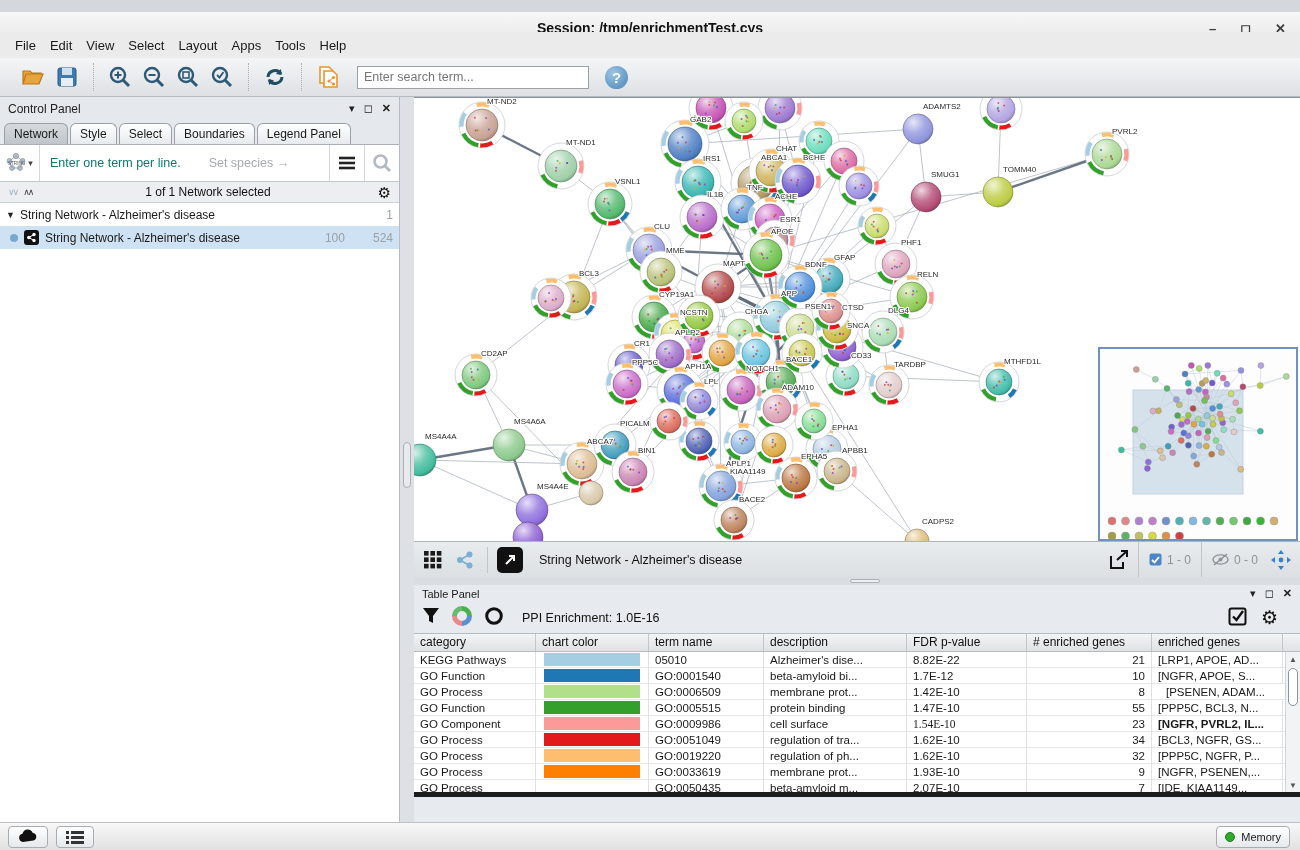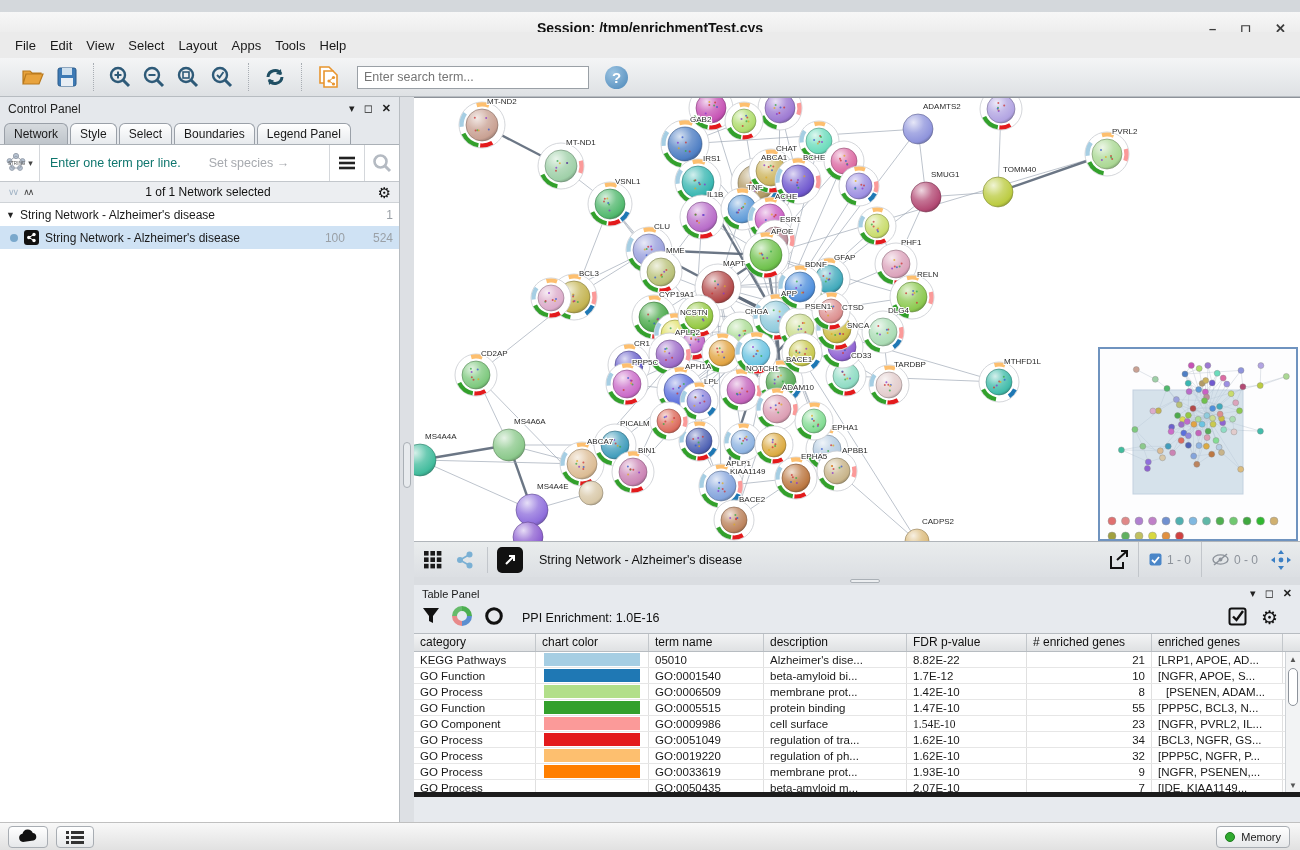--- a/index.html
+++ b/index.html
@@ -2215,21 +2215,21 @@
               </div>
               <div class="tr">
                 <div class="td" style="width: 122px;">GO Component</div>
                 <div class="td" style="width: 113px; display: flex;">
                   <div class="swatch" style="background: rgb(251, 154, 153);"></div>
                 </div>
                 <div class="td" style="width: 115px;">GO:0009986</div>
                 <div class="td" style="width: 143px;">cell surface</div>
                 <div class="td" style="width: 120px; font-family: Liberation Serif, serif;">1.54E-10</div>
                 <div class="td num" style="width: 125px;">23</div>
-                <div class="td" style="width: 131px;">[NGFR, PVRL2, IL...</div>
+                <div class="td" style="width: 131px; font-weight: bold;">[NGFR, PVRL2, IL...</div>
               </div>
               <div class="tr">
                 <div class="td" style="width: 122px;">GO Process</div>
                 <div class="td" style="width: 113px; display: flex;">
                   <div class="swatch" style="background: rgb(227, 26, 28);"></div>
                 </div>
                 <div class="td" style="width: 115px;">GO:0051049</div>
                 <div class="td" style="width: 143px;">regulation of tra...</div>
                 <div class="td" style="width: 120px;">1.62E-10</div>
                 <div class="td num" style="width: 125px;">34</div>

